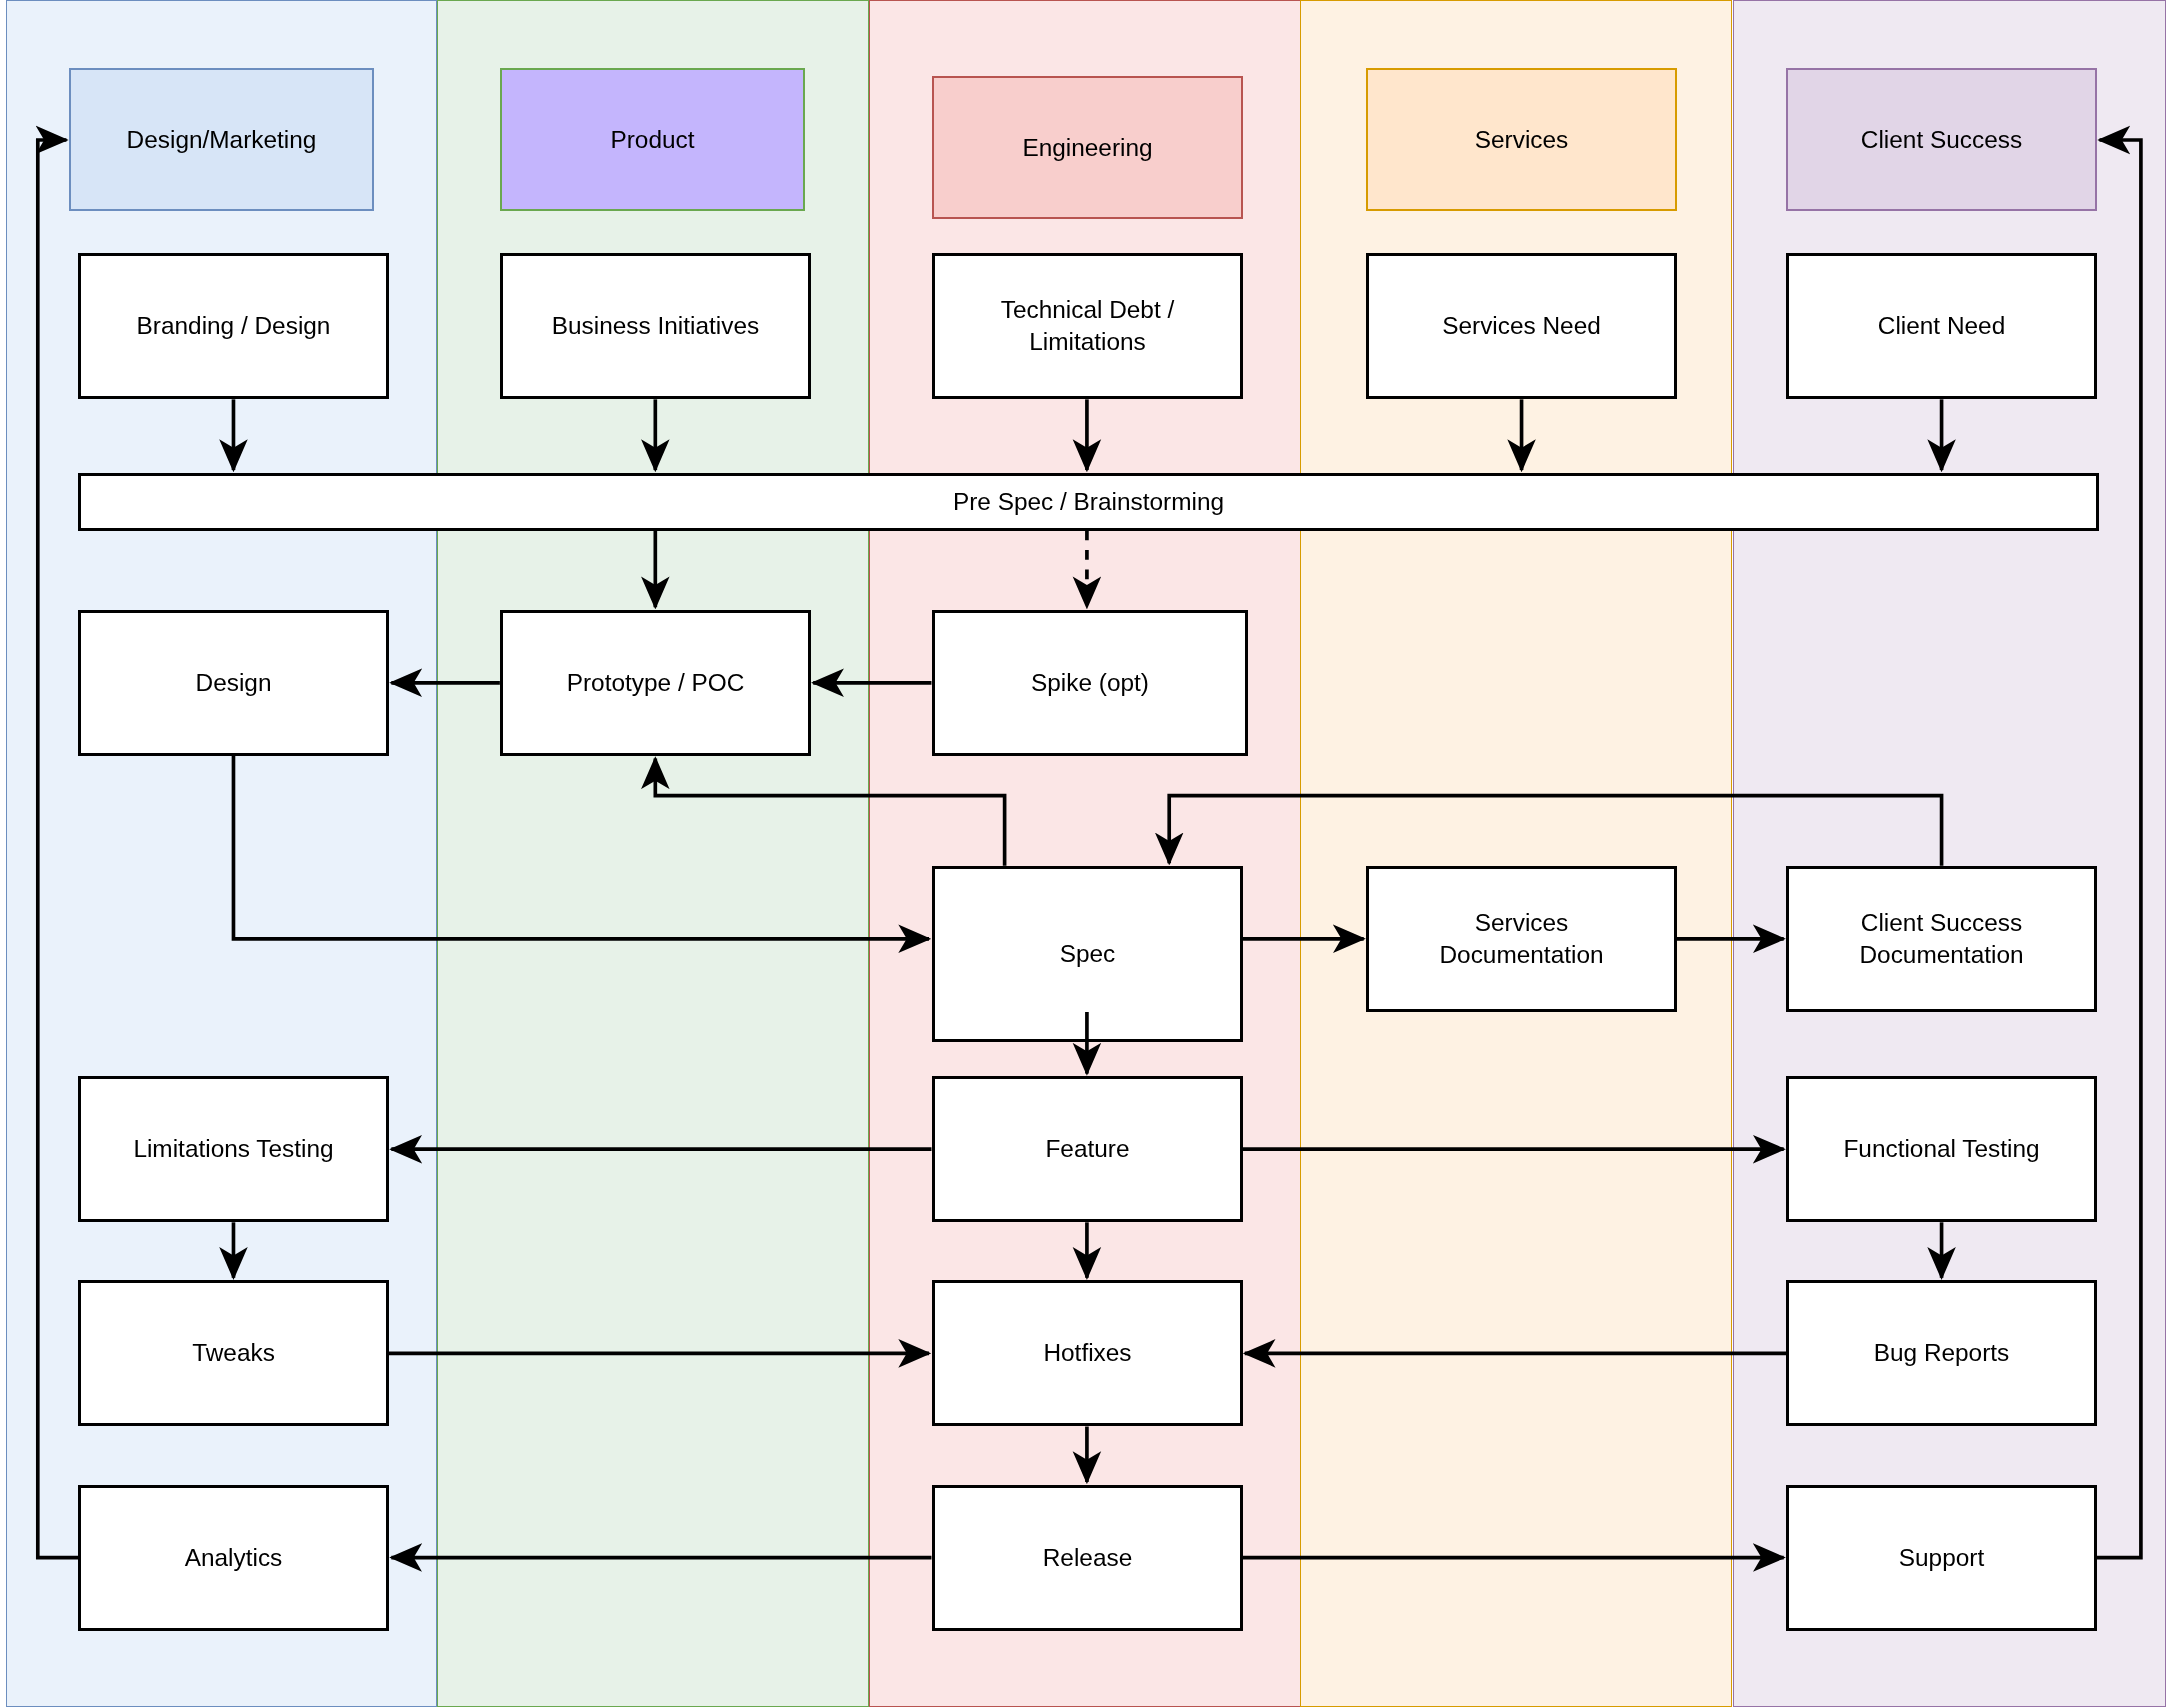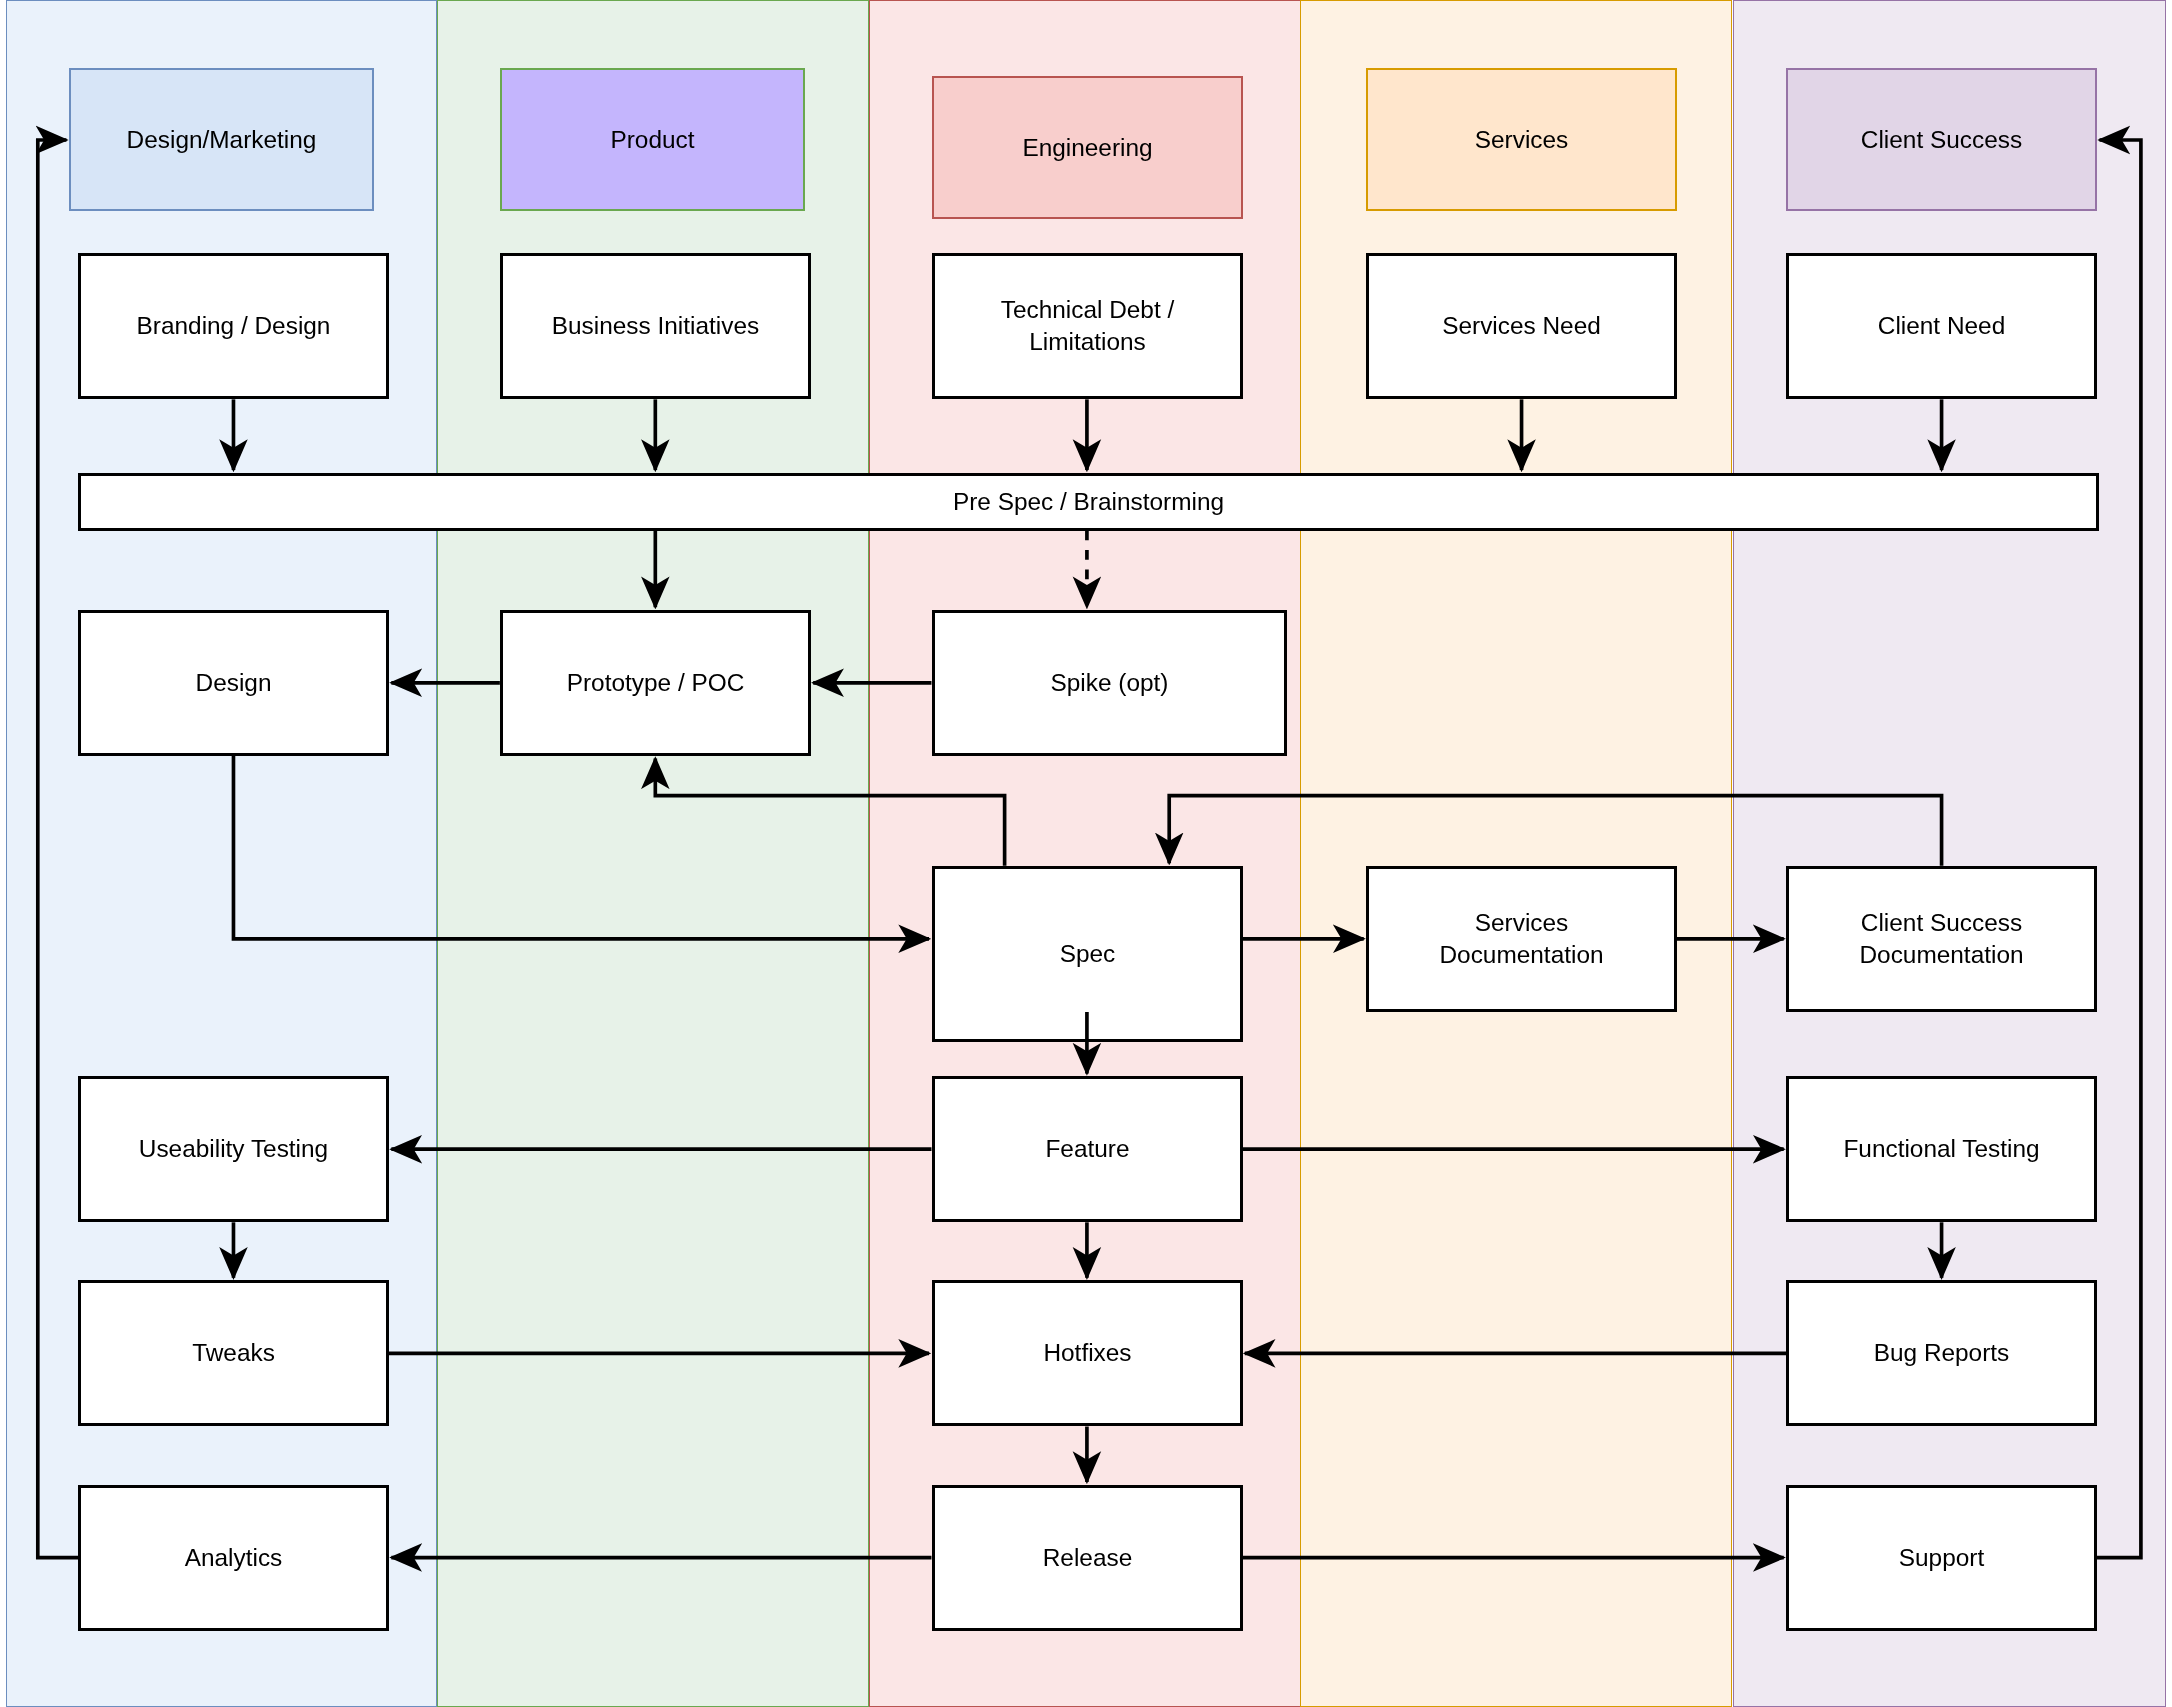--- a/index.html
+++ b/index.html
@@ -92,27 +92,27 @@
   <div id="nodes">
       <div class="node" style="left: 78px; top: 253px; width: 311px; height: 146px;"><span>Branding / Design</span></div>
       <div class="node" style="left: 500px; top: 253px; width: 311px; height: 146px;"><span>Business Initiatives</span></div>
       <div class="node" style="left: 932px; top: 253px; width: 311px; height: 146px;"><span>Technical Debt /
 Limitations</span></div>
       <div class="node" style="left: 1366px; top: 253px; width: 311px; height: 146px;"><span>Services Need</span></div>
       <div class="node" style="left: 1786px; top: 253px; width: 311px; height: 146px;"><span>Client Need</span></div>
       <div class="node" style="left: 78px; top: 473px; width: 2021px; height: 58px;"><span>Pre Spec / Brainstorming</span></div>
       <div class="node" style="left: 78px; top: 610px; width: 311px; height: 146px;"><span>Design</span></div>
       <div class="node" style="left: 500px; top: 610px; width: 311px; height: 146px;"><span>Prototype / POC</span></div>
-      <div class="node" style="left: 932px; top: 610px; width: 355px; height: 146px;"><span>Spike (opt)</span></div>
+      <div class="node" style="left: 932px; top: 610px; width: 316px; height: 146px;"><span>Spike (opt)</span></div>
       <div class="node" style="left: 932px; top: 866px; width: 311px; height: 176px;"><span>Spec</span></div>
       <div class="node" style="left: 1366px; top: 866px; width: 311px; height: 146px;"><span>Services
 Documentation</span></div>
       <div class="node" style="left: 1786px; top: 866px; width: 311px; height: 146px;"><span>Client Success
 Documentation</span></div>
-      <div class="node" style="left: 78px; top: 1076px; width: 311px; height: 146px;"><span>Useability Testing</span></div>
+      <div class="node" style="left: 78px; top: 1076px; width: 311px; height: 146px;"><span>Limitations Testing</span></div>
       <div class="node" style="left: 932px; top: 1076px; width: 311px; height: 146px;"><span>Feature</span></div>
       <div class="node" style="left: 1786px; top: 1076px; width: 311px; height: 146px;"><span>Functional Testing</span></div>
       <div class="node" style="left: 78px; top: 1280px; width: 311px; height: 146px;"><span>Tweaks</span></div>
       <div class="node" style="left: 932px; top: 1280px; width: 311px; height: 146px;"><span>Hotfixes</span></div>
       <div class="node" style="left: 1786px; top: 1280px; width: 311px; height: 146px;"><span>Bug Reports</span></div>
       <div class="node" style="left: 78px; top: 1485px; width: 311px; height: 146px;"><span>Analytics</span></div>
       <div class="node" style="left: 932px; top: 1485px; width: 311px; height: 146px;"><span>Release</span></div>
       <div class="node" style="left: 1786px; top: 1485px; width: 311px; height: 146px;"><span>Support</span></div>
     </div>
 

